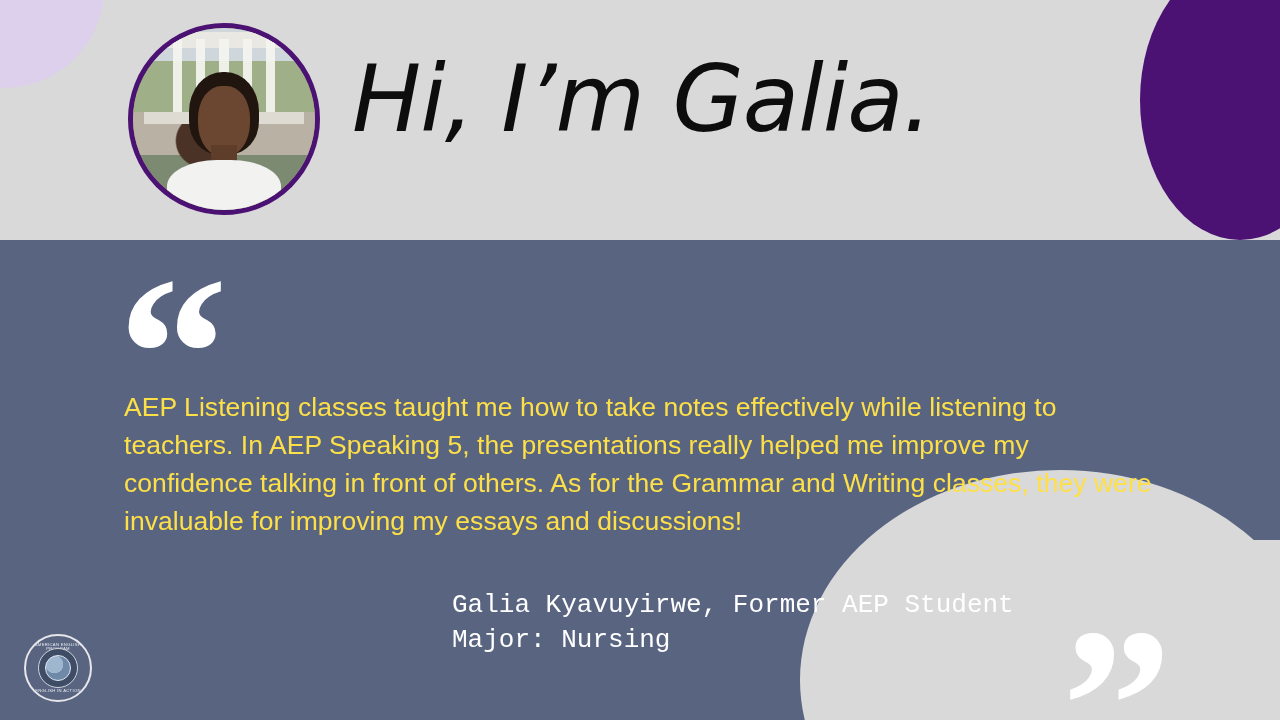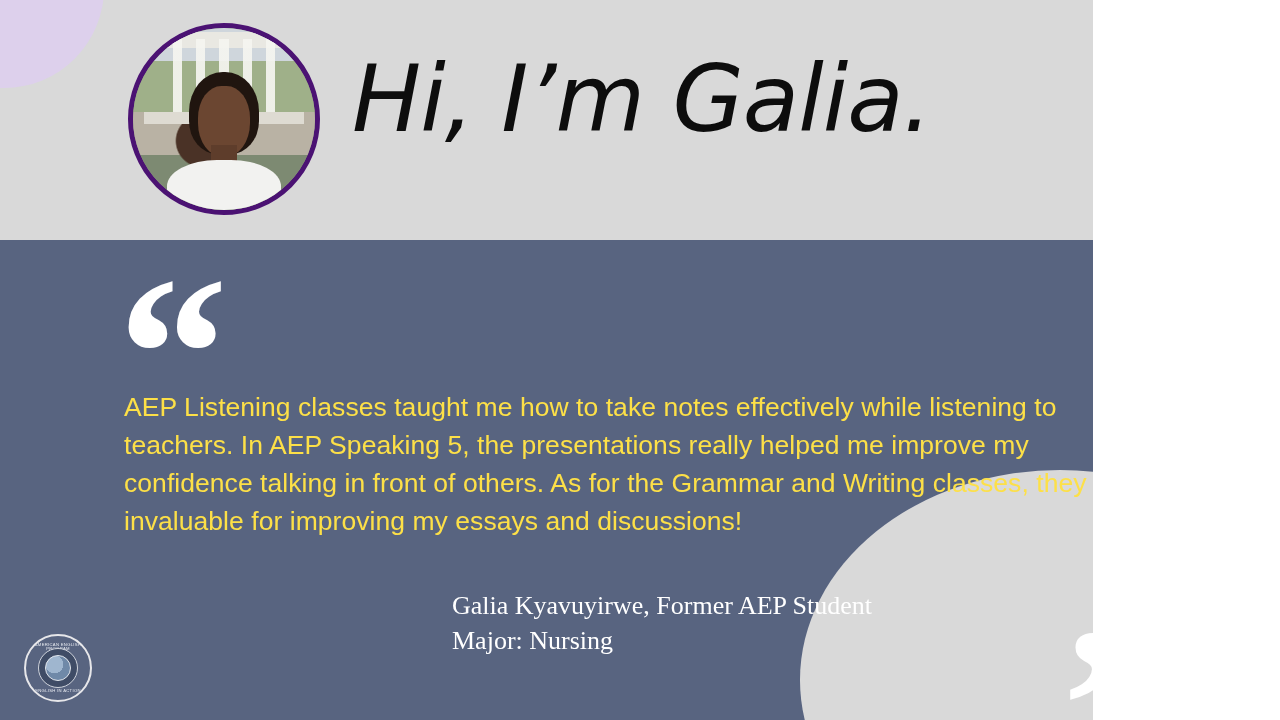--- a/index.html
+++ b/index.html
@@ -8,21 +8,21 @@
   }
   body {
     width: 1280px;
     height: 720px;
     overflow: hidden;
     font-family: "Liberation Sans", sans-serif;
     background: #ffffff;
   }
   .slide {
     position: relative;
-    width: 1093px;
+    width: 1280px;
     height: 720px;
     overflow: hidden;
     background: #ffffff;
   }
 
   
   .header-band {
     position: absolute;
     left: 0;
     top: 0;
@@ -216,21 +216,21 @@
     font-size: 26.5px;
     line-height: 38px;
     color: #fde047;
     letter-spacing: 0.05px;
   }
   .attribution {
     position: absolute;
     left: 452px;
     top: 348px;
     width: 620px;
-    font-family: Liberation Serif, serif;
+    font-family: Liberation Mono, monospace;
     font-size: 26px;
     line-height: 35px;
     color: #ffffff;
   }
   .attrib-line2 {
     display: flex;
     gap: 66px;
   }
 
   

